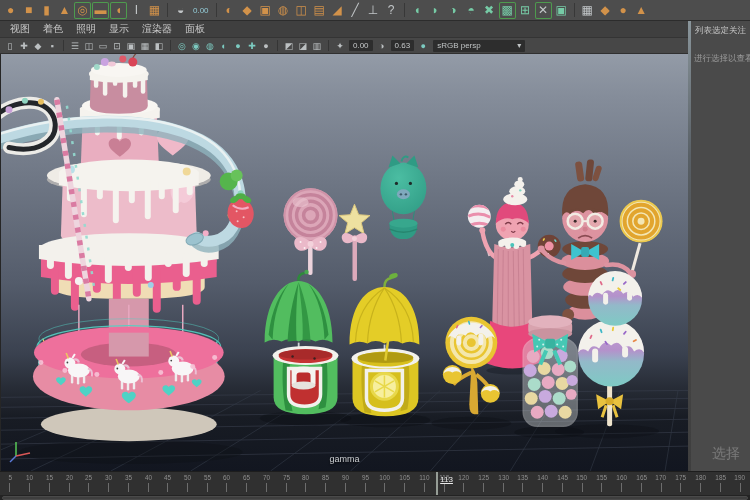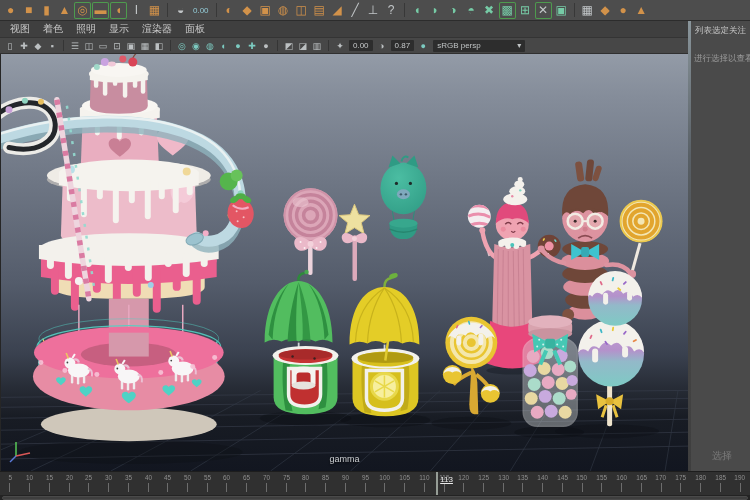--- a/index.html
+++ b/index.html
@@ -40,21 +40,21 @@
   .axis{position:absolute;left:6px;bottom:6px;}
   
   .right-panel{width:62px;flex:none;background:#4a4a4a;position:relative;overflow:hidden;}
   .rp-strip{position:absolute;left:0;top:0;width:3px;height:100%;
             background:linear-gradient(180deg,#8a969c,#596066 30%,#454545 65%,#3e3e3e);}
   .rp-menu{display:flex;justify-content:space-between;padding:4px 4px 0 7px;
            font-size:8.5px;color:#c6c6c6;}
   .rp-menu span{cursor:pointer;white-space:nowrap;}
   .rp-msg{margin-top:16px;padding-left:6px;font-size:8.5px;color:#9a9a9a;
           white-space:nowrap;overflow:hidden;}
-  .rp-select{position:absolute;bottom:8px;left:24px;font-size:10px;color:#7b7b7b;cursor:pointer;}
+  .rp-select{position:absolute;bottom:8px;left:24px;font-size:14px;color:#7b7b7b;cursor:pointer;}
   
   .timeline{height:30px;background:#2b2b2b;border-top:1px solid #1d1d1d;position:relative;}
   .time-slider{height:23px;background:#303030;position:relative;cursor:pointer;}
   .ticks{display:flex;height:100%;}
   .tick-cell{flex:1;display:flex;flex-direction:column;align-items:center;overflow:visible;}
   .tick-num{height:11px;line-height:11px;font-size:8px;color:#8f8f8f;transform:scale(.8);}
   .tick-mark{width:1px;height:9px;background:#6d6d6d;}
   .playhead{position:absolute;top:0;width:2px;height:23px;background:#a8b0a8;opacity:.85;}
   .playhead-label{position:absolute;top:3px;font-size:8px;color:#ececec;text-decoration:underline;}
   .range-slider{height:6px;background:#232323;padding:1px 2px;}
@@ -140,21 +140,21 @@
           <span class="tb-icon" style="color: rgb(124, 202, 192);">✚</span>
           <span class="tb-icon" style="color: rgb(188, 192, 194);">●</span>
           <span class="tb-sep"></span>
           <span class="tb-icon" style="color: rgb(188, 192, 194);">◩</span>
           <span class="tb-icon" style="color: rgb(188, 192, 194);">◪</span>
           <span class="tb-icon" style="color: rgb(188, 192, 194);">▥</span>
           <span class="tb-sep"></span>
           <span class="tb-icon" style="color: rgb(188, 192, 194);">✦</span>
           <span class="tb-field">0.00</span>
           <span class="tb-icon" style="color: rgb(188, 192, 194);">◑</span>
-          <span class="tb-field">0.87</span>
+          <span class="tb-field">0.63</span>
           <span class="tb-icon" style="color: rgb(124, 202, 192);">●</span>
           <span class="tb-dropdown">
             <span class="">sRGB persp</span>
             <span class="">▾</span>
           </span>
         </div>
 
       <div class="viewport">
         <svg class="scene" viewBox="0 0 688 419" preserveAspectRatio="none">
           <defs>

